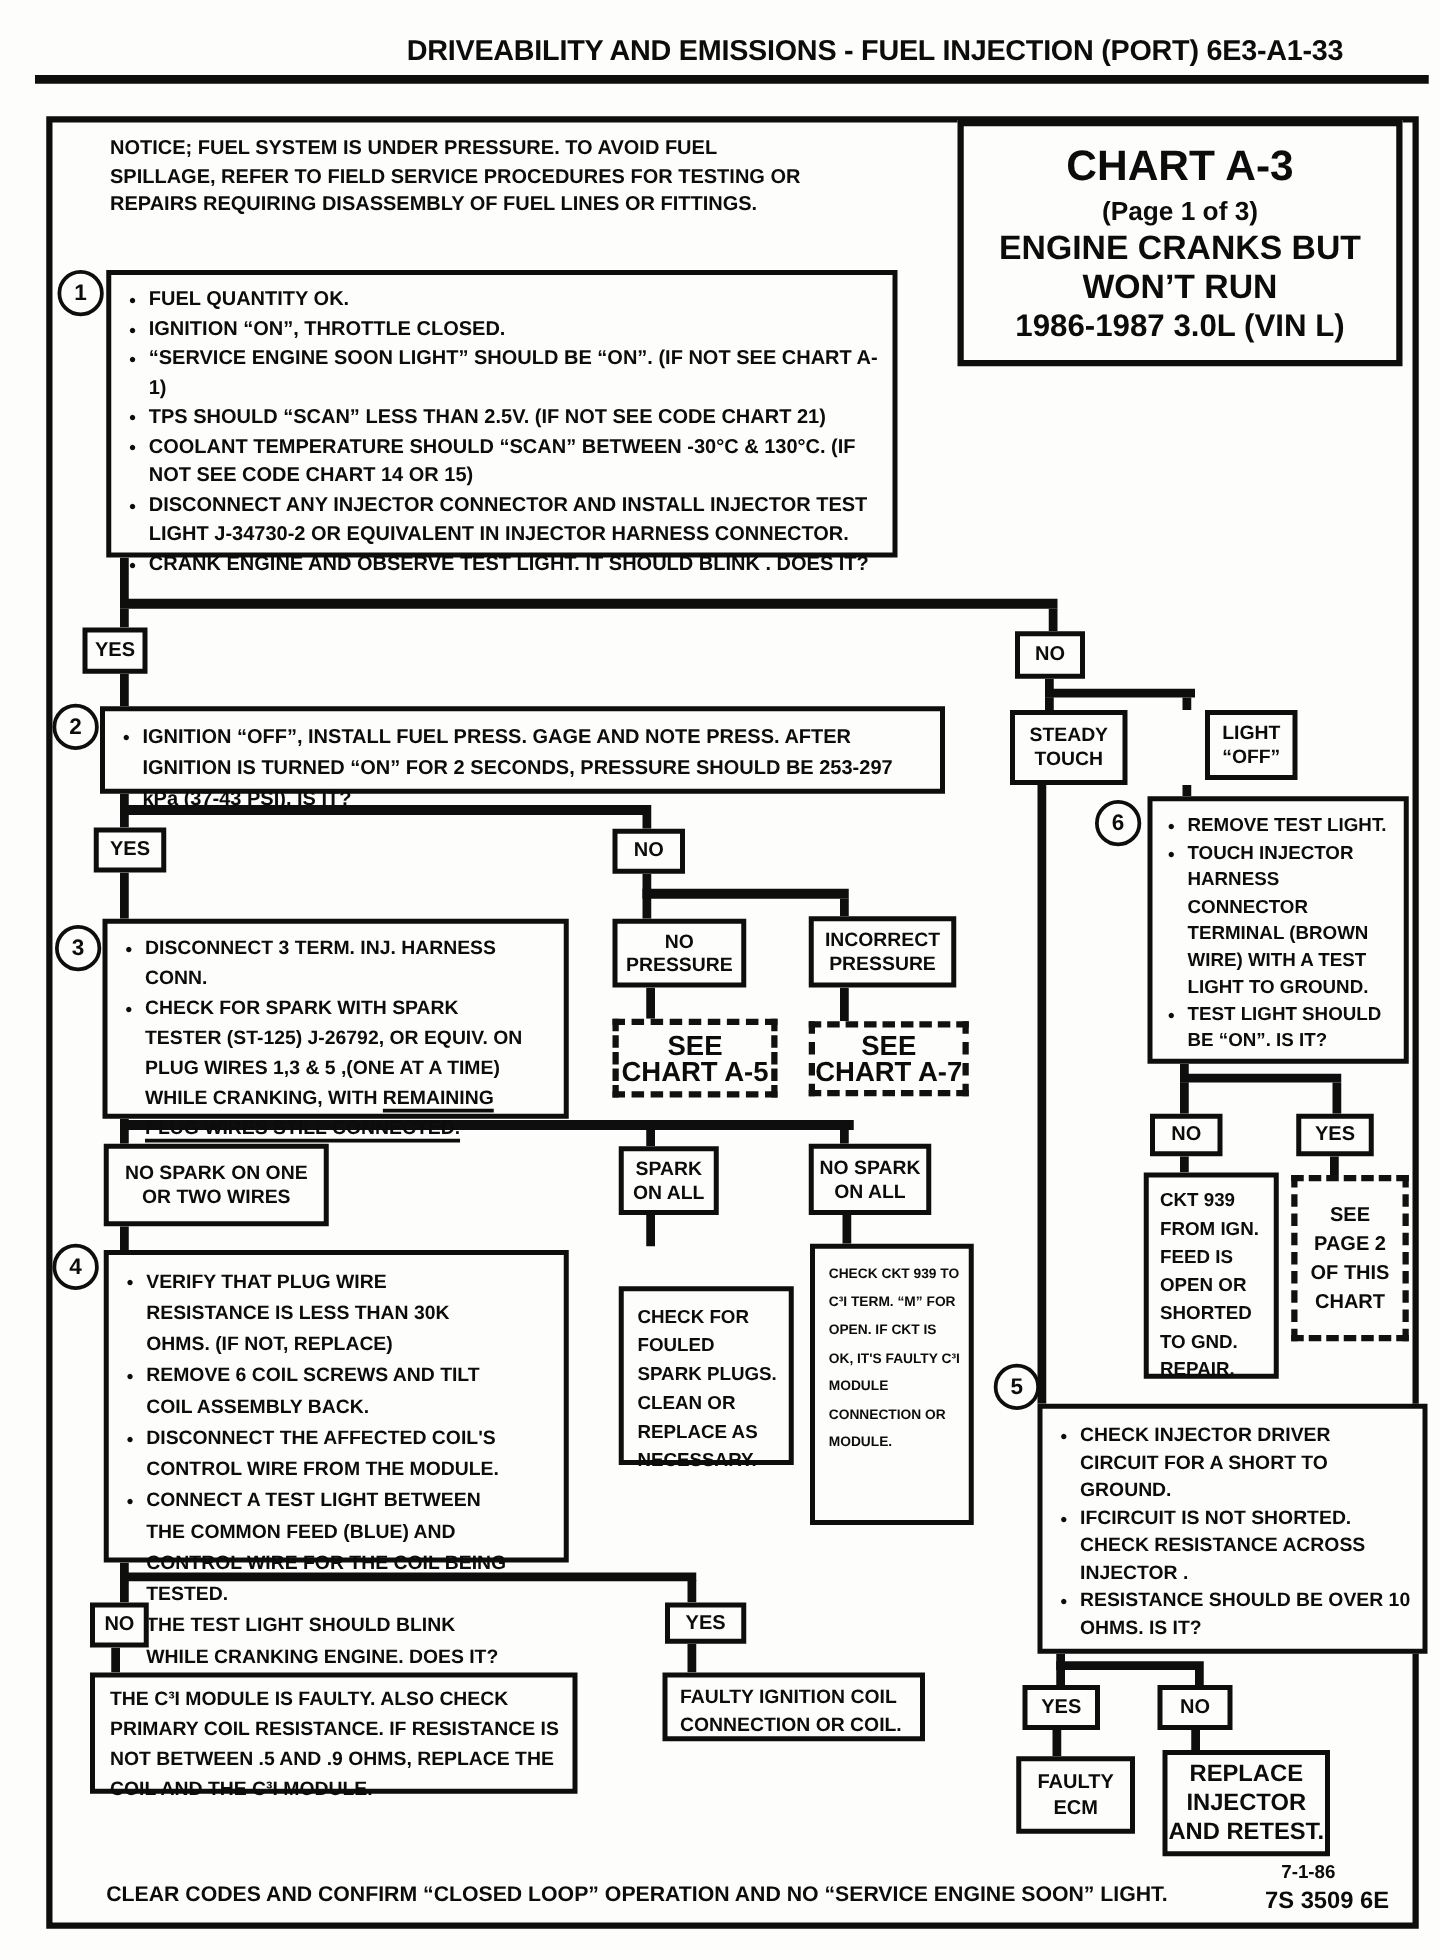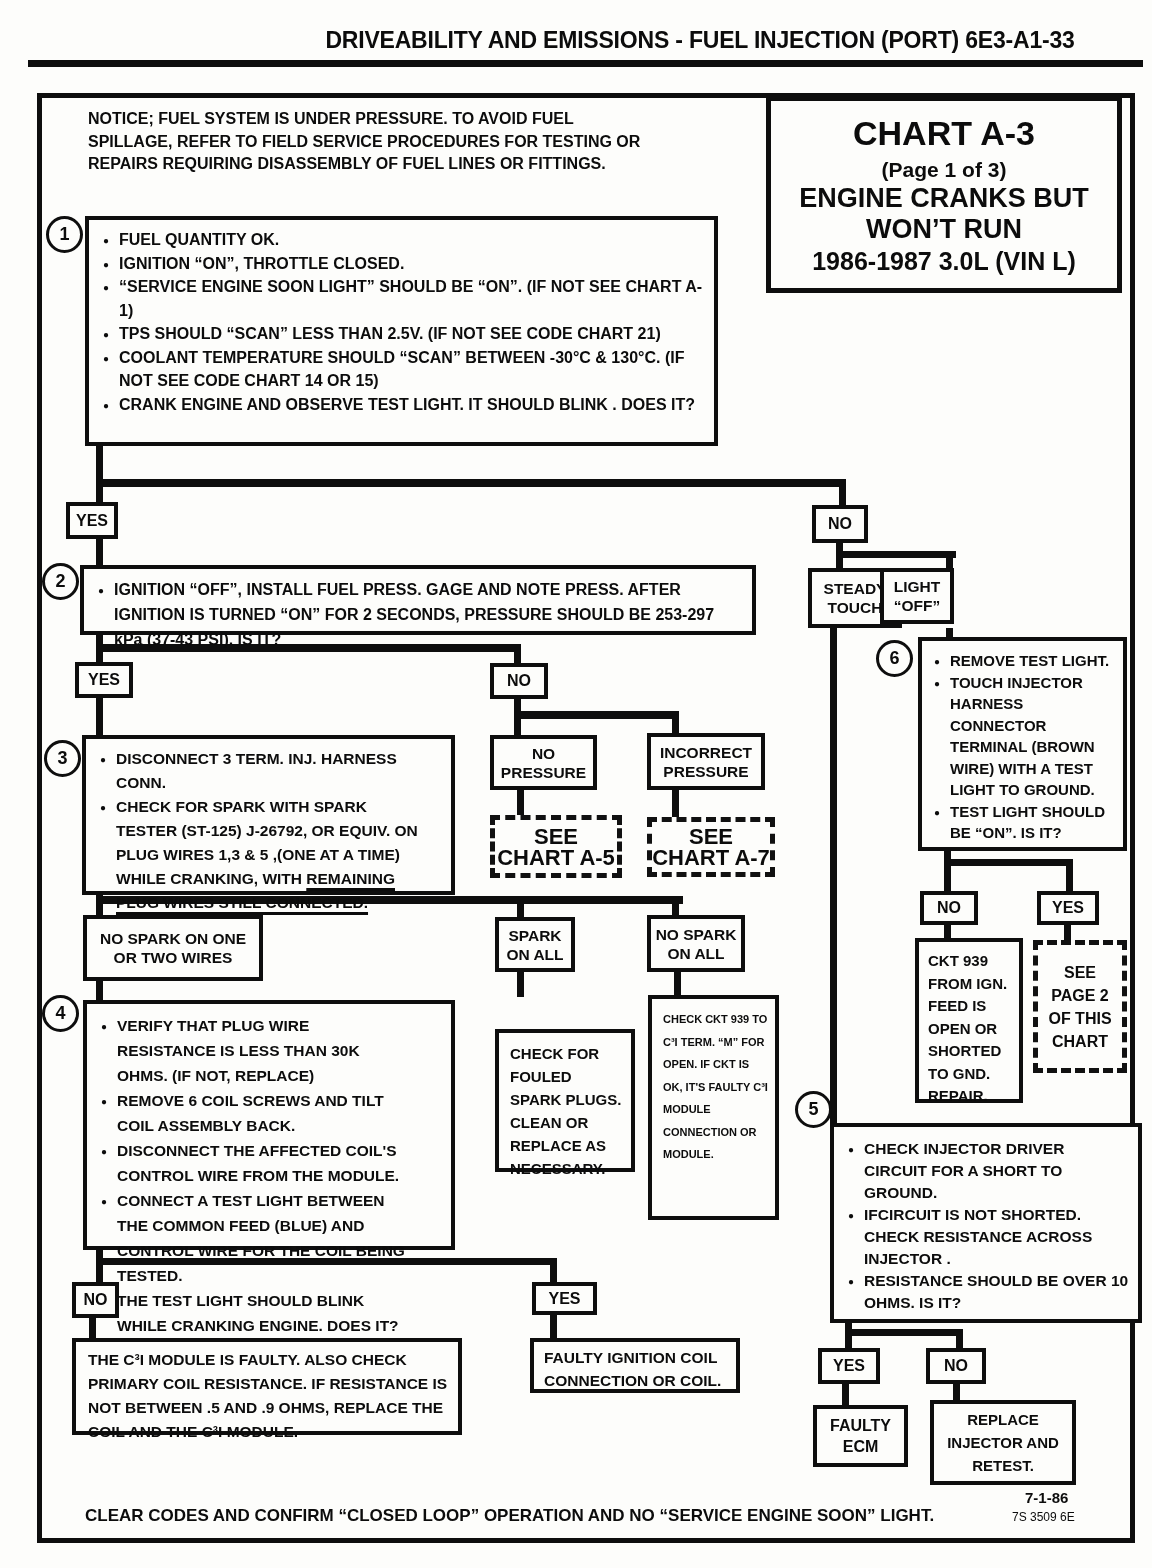--- a/index.html
+++ b/index.html
@@ -34,24 +34,24 @@
   #box6{left:918px;top:637px;width:209px;height:214px;font-size:15px;line-height:21.5px;padding:9px 6px 6px 12px;}
   .yn{font-size:16px;}
   .lbl{font-size:15.5px;line-height:19px;}
   .see{font-size:22px;line-height:21px;}
   #ckt-repair{left:915px;top:938px;width:108px;height:165px;font-size:15px;line-height:22.5px;padding:8px 4px 4px 9px;text-align:left;}
   #check-ckt{left:648px;top:995px;width:131px;height:225px;font-size:11px;line-height:22.5px;padding:9px 4px 4px 11px;}
   #check-fouled{left:495px;top:997px;width:140px;height:143px;font-size:15px;line-height:23px;padding:9px 4px 4px 11px;margin-top:32px;}
   #c3i-box{left:72px;top:1338px;width:390px;height:97px;font-size:15.5px;line-height:24px;padding:6px 8px 4px 12px;}
   #fcoil-box{left:530px;top:1338px;width:210px;height:55px;font-size:15.5px;line-height:23px;padding:4px 4px 4px 10px;}
   #ecm-box{left:813px;top:1405px;width:95px;height:62px;font-size:16px;line-height:21px;}
-  #repl-box{left:930px;top:1400px;width:146px;height:85px;font-size:15px;line-height:23px;}
+  #repl-box{left:930px;top:1400px;width:134px;height:85px;font-size:19px;line-height:23px;}
   #footnote{left:85px;top:1506px;font-size:17px;font-weight:700;z-index:2;}
   #footdate{left:1025px;top:1489px;font-size:15px;font-weight:700;z-index:2;}
-  #footcode{left:1012px;top:1510px;font-size:12px;font-weight:400;z-index:2;}
+  #footcode{left:1012px;top:1510px;font-size:19px;font-weight:700;z-index:2;}
 </style>
 </head>
 <body>
 
 <div id="sheet">
 
   <div class="abs" id="headtitle">DRIVEABILITY AND EMISSIONS - FUEL INJECTION (PORT) 6E3-A1-33</div>
   <div class="abs" id="headrule"></div>
 
   <div class="node" id="outer"></div>
@@ -72,20 +72,21 @@
   <div class="circ" style="left:42px;top:995px">4</div>
   <div class="circ" style="left:795px;top:1091px">5</div>
   <div class="circ" style="left:876px;top:640px">6</div>
 
   <div class="node" id="box1">
     <div class="b">FUEL QUANTITY OK.</div>
     <div class="b">IGNITION “ON”, THROTTLE CLOSED.</div>
     <div class="b">“SERVICE ENGINE SOON LIGHT” SHOULD BE “ON”.  (IF NOT SEE CHART A-1)</div>
     <div class="b">TPS SHOULD “SCAN” LESS THAN 2.5V.  (IF NOT SEE CODE CHART 21)</div>
     <div class="b">COOLANT TEMPERATURE SHOULD  “SCAN” BETWEEN -30°C &amp; 130°C. (IF NOT SEE CODE CHART 14 OR 15)</div>
+    <div class="b">DISCONNECT ANY INJECTOR CONNECTOR AND INSTALL INJECTOR TEST LIGHT J-34730-2 OR EQUIVALENT IN INJECTOR HARNESS CONNECTOR.</div>
     <div class="b">CRANK ENGINE AND OBSERVE TEST LIGHT.  IT SHOULD BLINK . DOES IT?</div>
   </div>
 
   <div class="node ctr yn" style="left:66px;top:502px;width:52px;height:37px">YES</div>
   <div class="node ctr yn" style="left:812px;top:505px;width:56px;height:38px">NO</div>
 
   <div class="node" id="box2">
     <div class="b">IGNITION “OFF”, INSTALL FUEL PRESS. GAGE AND NOTE PRESS. AFTER IGNITION IS TURNED  “ON” FOR 2 SECONDS, PRESSURE SHOULD BE 253-297 kPa  (37-43 PSI). IS IT?</div>
   </div>
   <div class="node ctr yn" style="left:75px;top:662px;width:58px;height:36px">YES</div>
@@ -115,21 +116,21 @@
 
   <div class="node" id="check-fouled">CHECK FOR FOULED SPARK PLUGS. CLEAN OR REPLACE AS NECESSARY.</div>
   <div class="node" id="check-ckt">CHECK CKT 939 TO C³I TERM. “M” FOR OPEN.  IF CKT IS OK, IT'S FAULTY C³I MODULE CONNECTION OR MODULE.</div>
 
   <div class="node ctr yn" style="left:72px;top:1282px;width:47px;height:36px">NO</div>
   <div class="node ctr yn" style="left:532px;top:1282px;width:65px;height:33px">YES</div>
   <div class="node" id="c3i-box">THE C³I MODULE IS FAULTY.  ALSO CHECK PRIMARY COIL RESISTANCE.  IF RESISTANCE IS NOT BETWEEN .5 AND .9 OHMS, REPLACE THE COIL AND THE C³I MODULE.</div>
   <div class="node" id="fcoil-box">FAULTY IGNITION COIL CONNECTION OR COIL.</div>
 
   <div class="node ctr lbl" style="left:808px;top:568px;width:94px;height:60px">STEADY TOUCH</div>
-  <div class="node ctr lbl" style="left:880px;top:568px;width:74px;height:56px">LIGHT “OFF”</div>
+  <div class="node ctr lbl" style="left:964px;top:568px;width:74px;height:56px">LIGHT “OFF”</div>
 
   <div class="node" id="box6">
     <div class="b">REMOVE TEST LIGHT.</div>
     <div class="b">TOUCH INJECTOR HARNESS CONNECTOR TERMINAL (BROWN WIRE) WITH A TEST LIGHT TO GROUND.</div>
     <div class="b">TEST LIGHT SHOULD BE “ON”.  IS IT?</div>
   </div>
   <div class="node ctr yn" style="left:920px;top:891px;width:58px;height:34px">NO</div>
   <div class="node ctr yn" style="left:1037px;top:891px;width:62px;height:34px">YES</div>
   <div class="node" id="ckt-repair">CKT 939 FROM IGN. FEED IS OPEN OR SHORTED TO GND. REPAIR.</div>
   <div class="node dashed ctr" style="left:1033px;top:940px;width:94px;height:133px;font-size:16px;line-height:23px;padding:0 8px;">SEE PAGE 2 OF THIS CHART</div>

